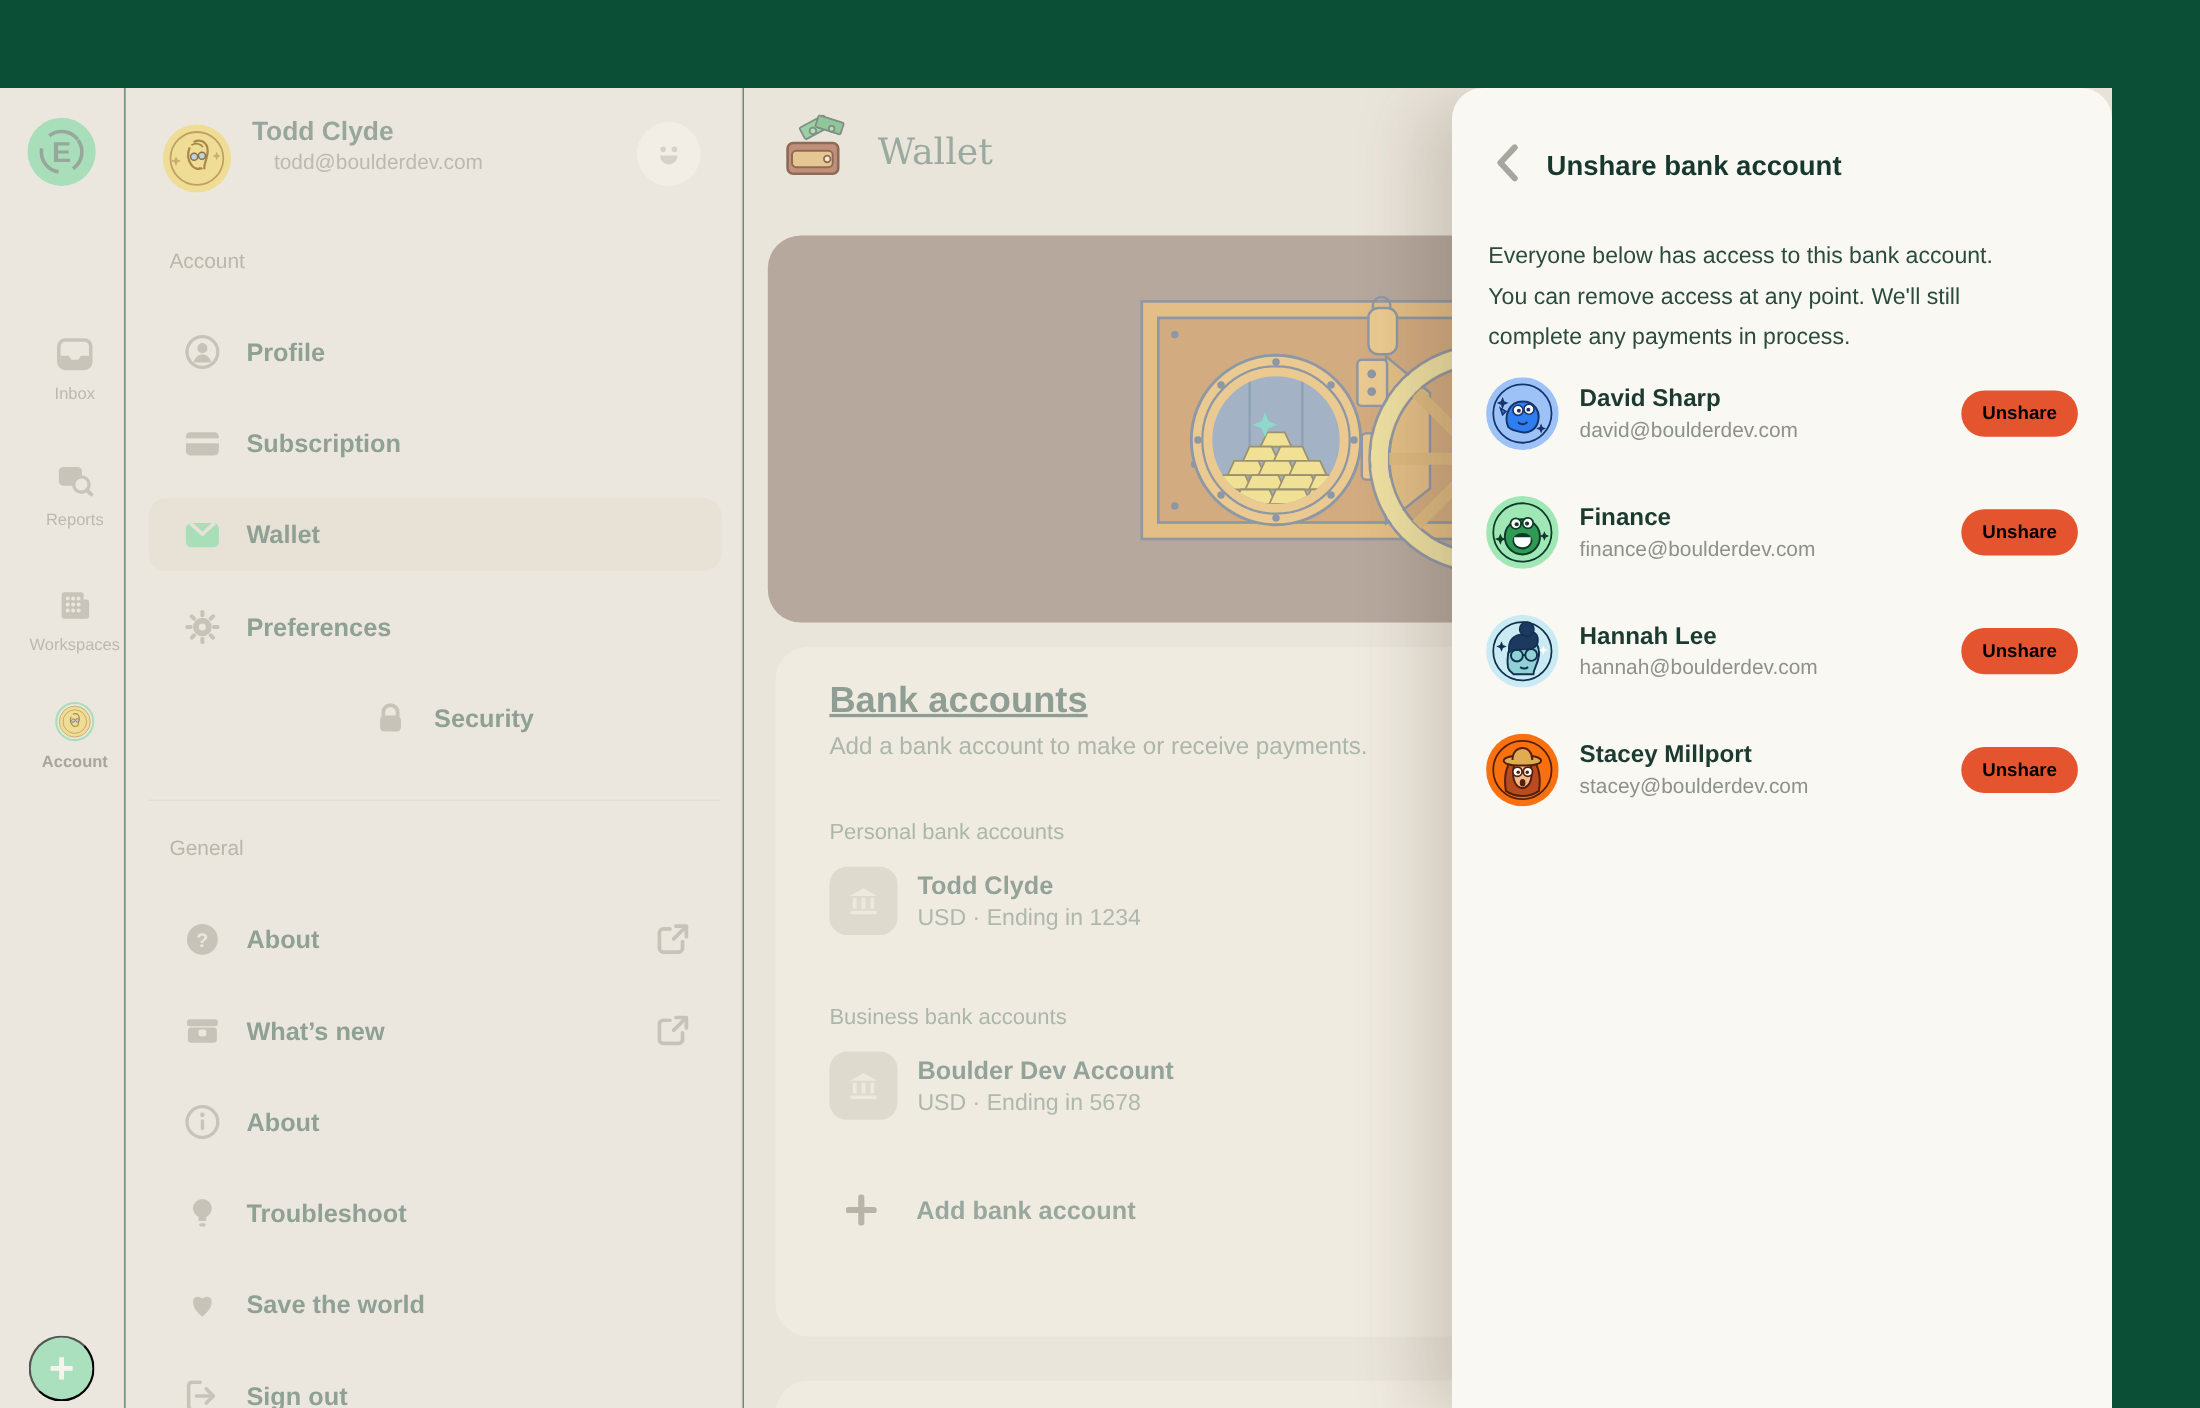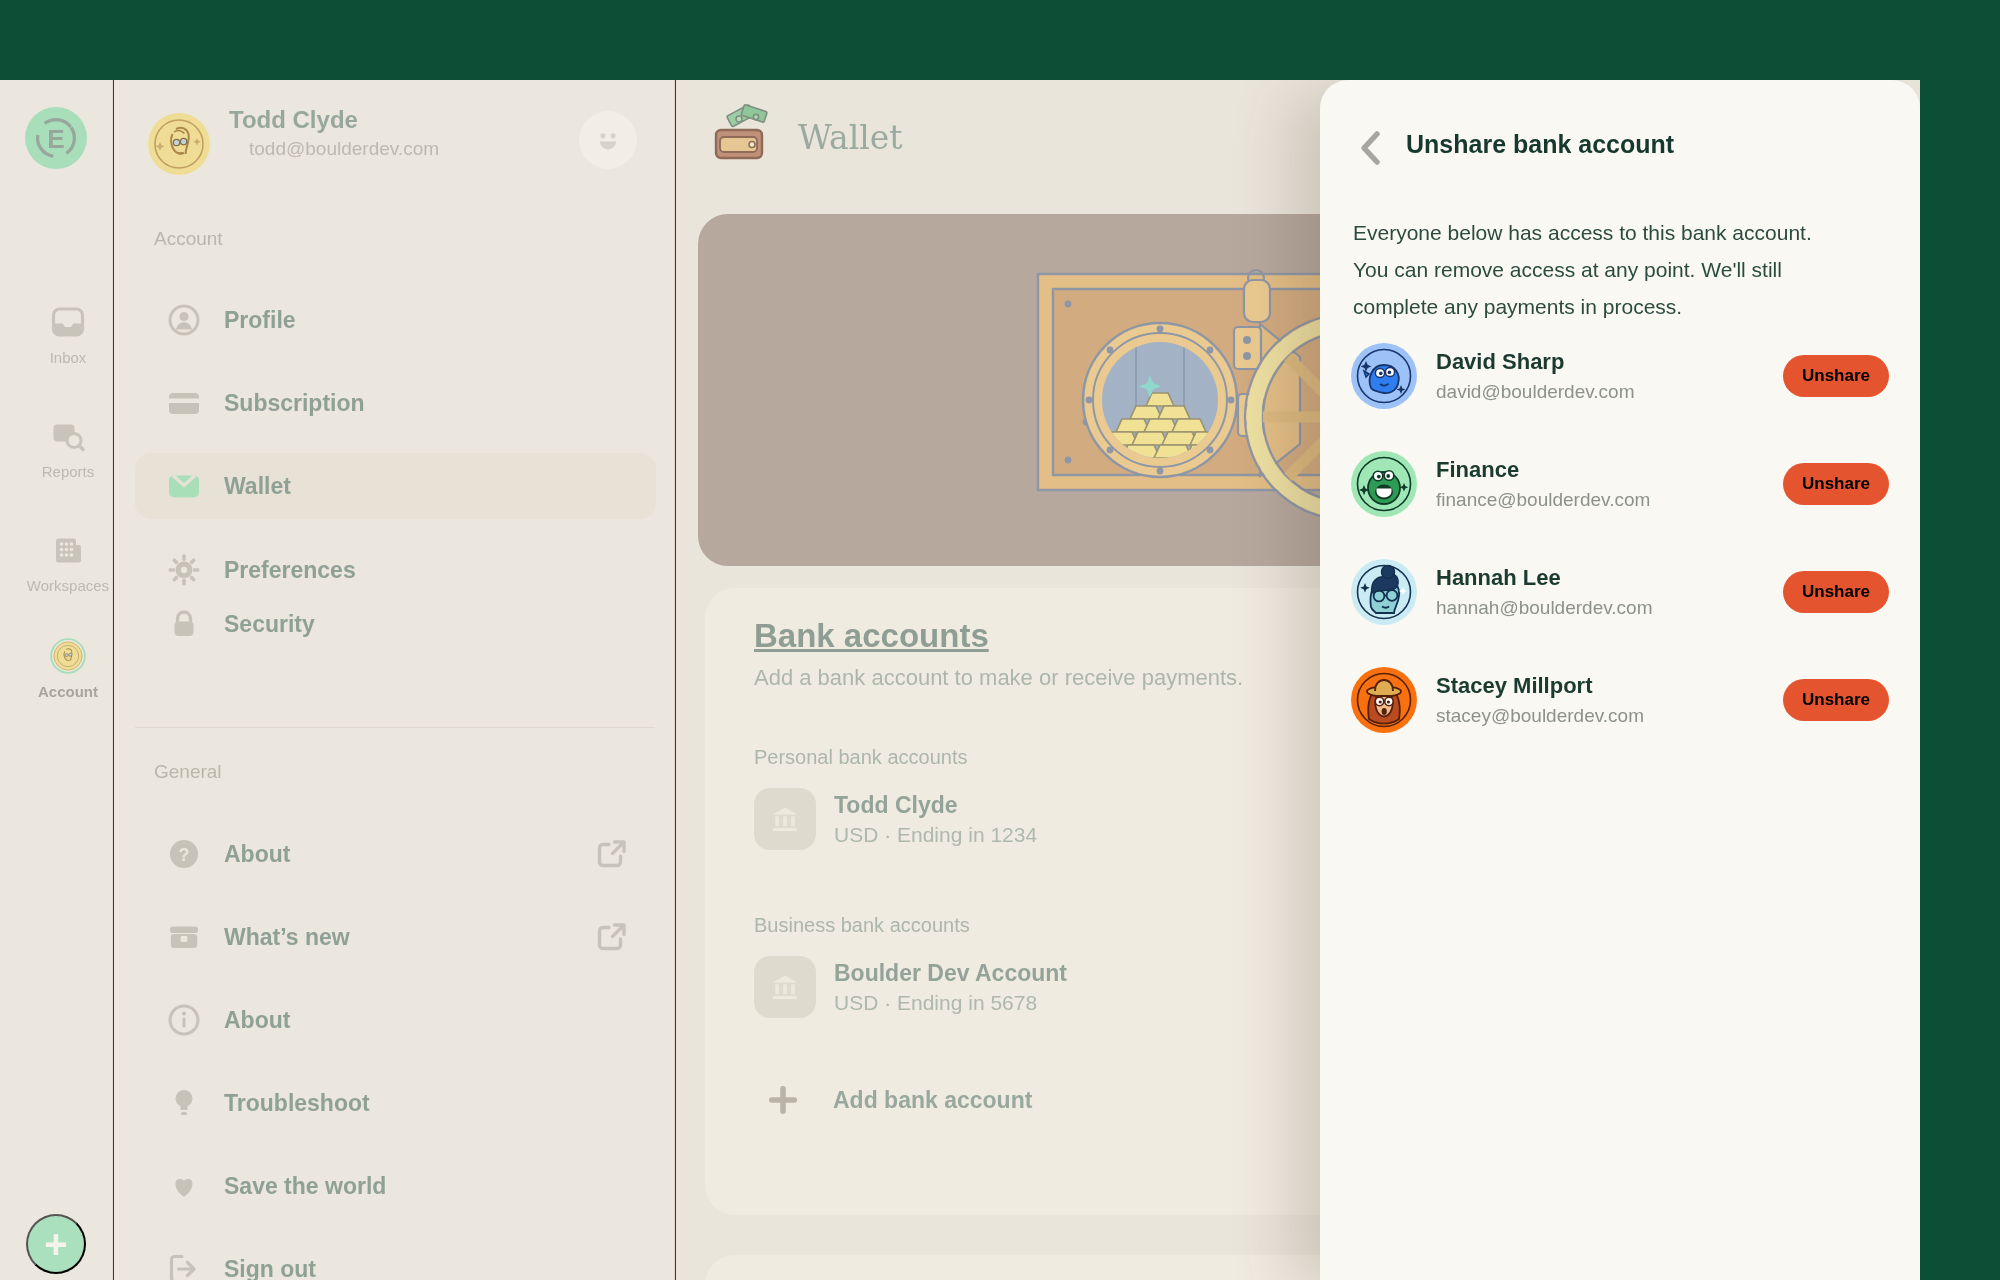--- a/index.html
+++ b/index.html
@@ -52,21 +52,21 @@
   .ba-item-text { margin-left:18px; }
   .ba-item-name { font-size:23px; font-weight:bold; color:#93A399; }
   .ba-item-details { font-size:21px; color:#AEB8AD; margin-top:4px; }
   .ba-add { position:absolute; left:60px; top:494px; display:flex; align-items:center; gap:32px; }
   .ba-add-label { font-size:23px; font-weight:bold; color:#99A89E; }
   .bottom-card { position:absolute; left:29px; top:1175px; width:1190px; height:120px; border-radius:30px 30px 0 0; background:#F0EBE1; }
 
   
   .panel { position:absolute; left:1320px; top:80px; width:600px; height:1200px; background:#FAF8F3;
            border-radius:28px 28px 0 0; box-shadow:-30px 10px 60px rgba(70,55,40,0.18); z-index:10; }
-  .panel-header { position:absolute; left:38px; top:50px; display:flex; align-items:flex-start; gap:24px; }
+  .panel-header { position:absolute; left:38px; top:50px; display:flex; align-items:flex-end; gap:24px; }
   .back-btn { background:none; border:none; width:24px; height:36px; padding:0; cursor:pointer; }
   .panel-title { font-size:25px; font-weight:bold; color:#17382E; }
   .panel-desc { position:absolute; left:33px; top:134px; width:545px; font-size:21px; line-height:37px; color:#2B4B3F; white-space:pre-line; }
   .people { position:absolute; left:31px; top:262px; width:538px; display:flex; flex-direction:column; gap:40px; }
   .person-row { display:flex; align-items:center; height:68px; }
   .avatar { width:66px; height:66px; flex:0 0 66px; }
   .person-text { margin-left:19px; }
   .person-name { font-size:22px; font-weight:bold; color:#1B3A30; }
   .person-email { font-size:19px; color:#8C928A; margin-top:6px; }
   .unshare-btn { margin-left:auto; width:106px; height:42px; border:none; border-radius:21px; background:#E4542E;
@@ -207,21 +207,21 @@
             <rect x="16.2" y="2.6" width="3.6" height="6.4" rx="1.4" transform="rotate(225 18 18)"></rect>
             <rect x="16.2" y="2.6" width="3.6" height="6.4" rx="1.4" transform="rotate(270 18 18)"></rect>
             <rect x="16.2" y="2.6" width="3.6" height="6.4" rx="1.4" transform="rotate(315 18 18)"></rect>
           </g>
         </g>
         <circle cx="18" cy="18" r="3.2" fill="#ECE7DE"></circle>
       </svg>
       <span class="lbl">Preferences</span>
     </div>
 
-    <div class="side-row" style="top:516px;">
+    <div class="side-row" style="top:545px;justify-content:center;">
       <svg class="mi" viewBox="0 0 36 36">
         <path d="M11.5 16 v-3.5 a6.5 6.5 0 0 1 13 0 V16" fill="none" stroke="#C8C3B8" stroke-width="3.4"></path>
         <rect x="8.5" y="15.5" width="19" height="14.5" rx="4" fill="#C8C3B8"></rect>
       </svg>
       <span class="lbl">Security</span>
     </div>
 
     <div class="side-divider"></div>
     <div class="side-header" style="top:681px;">General</div>
 

